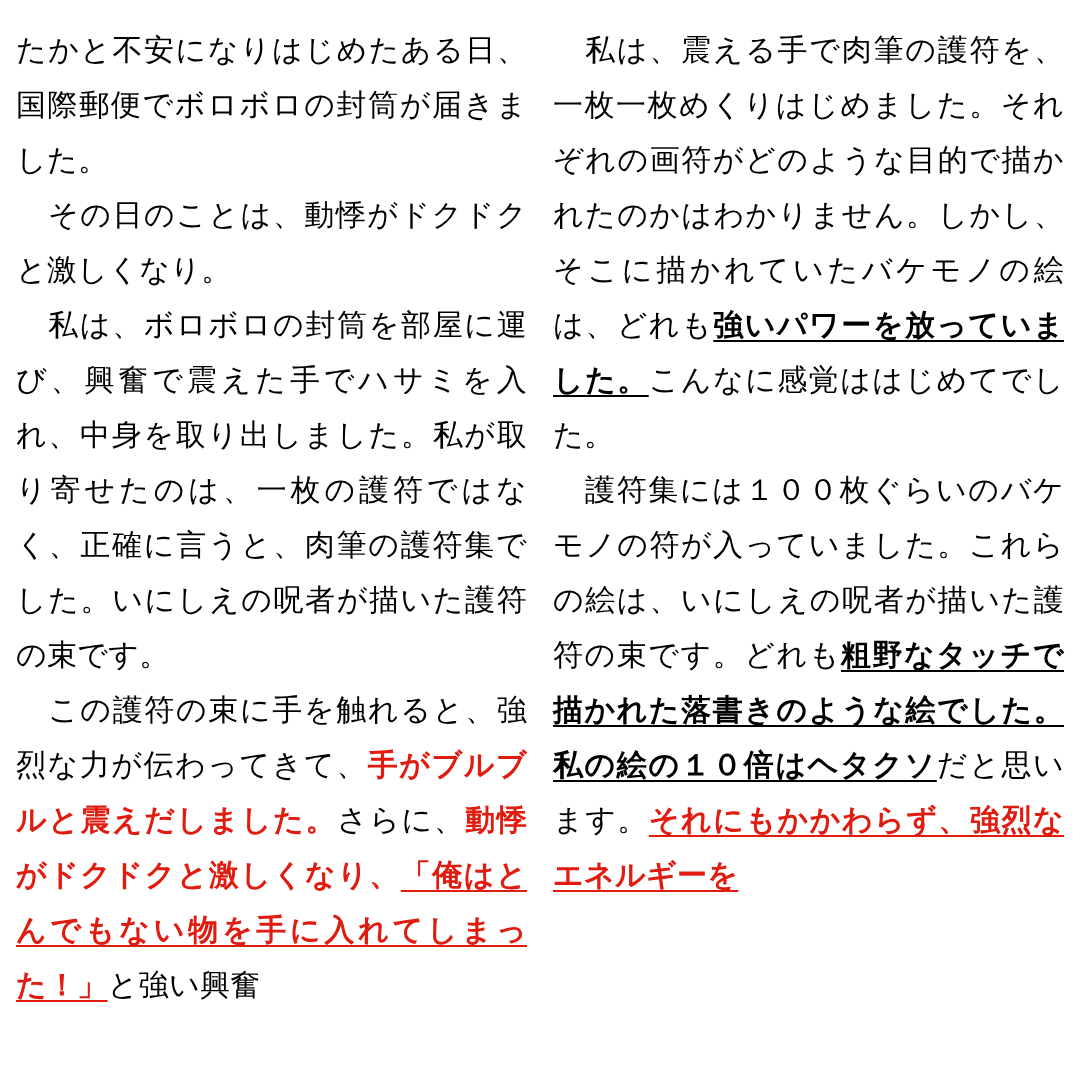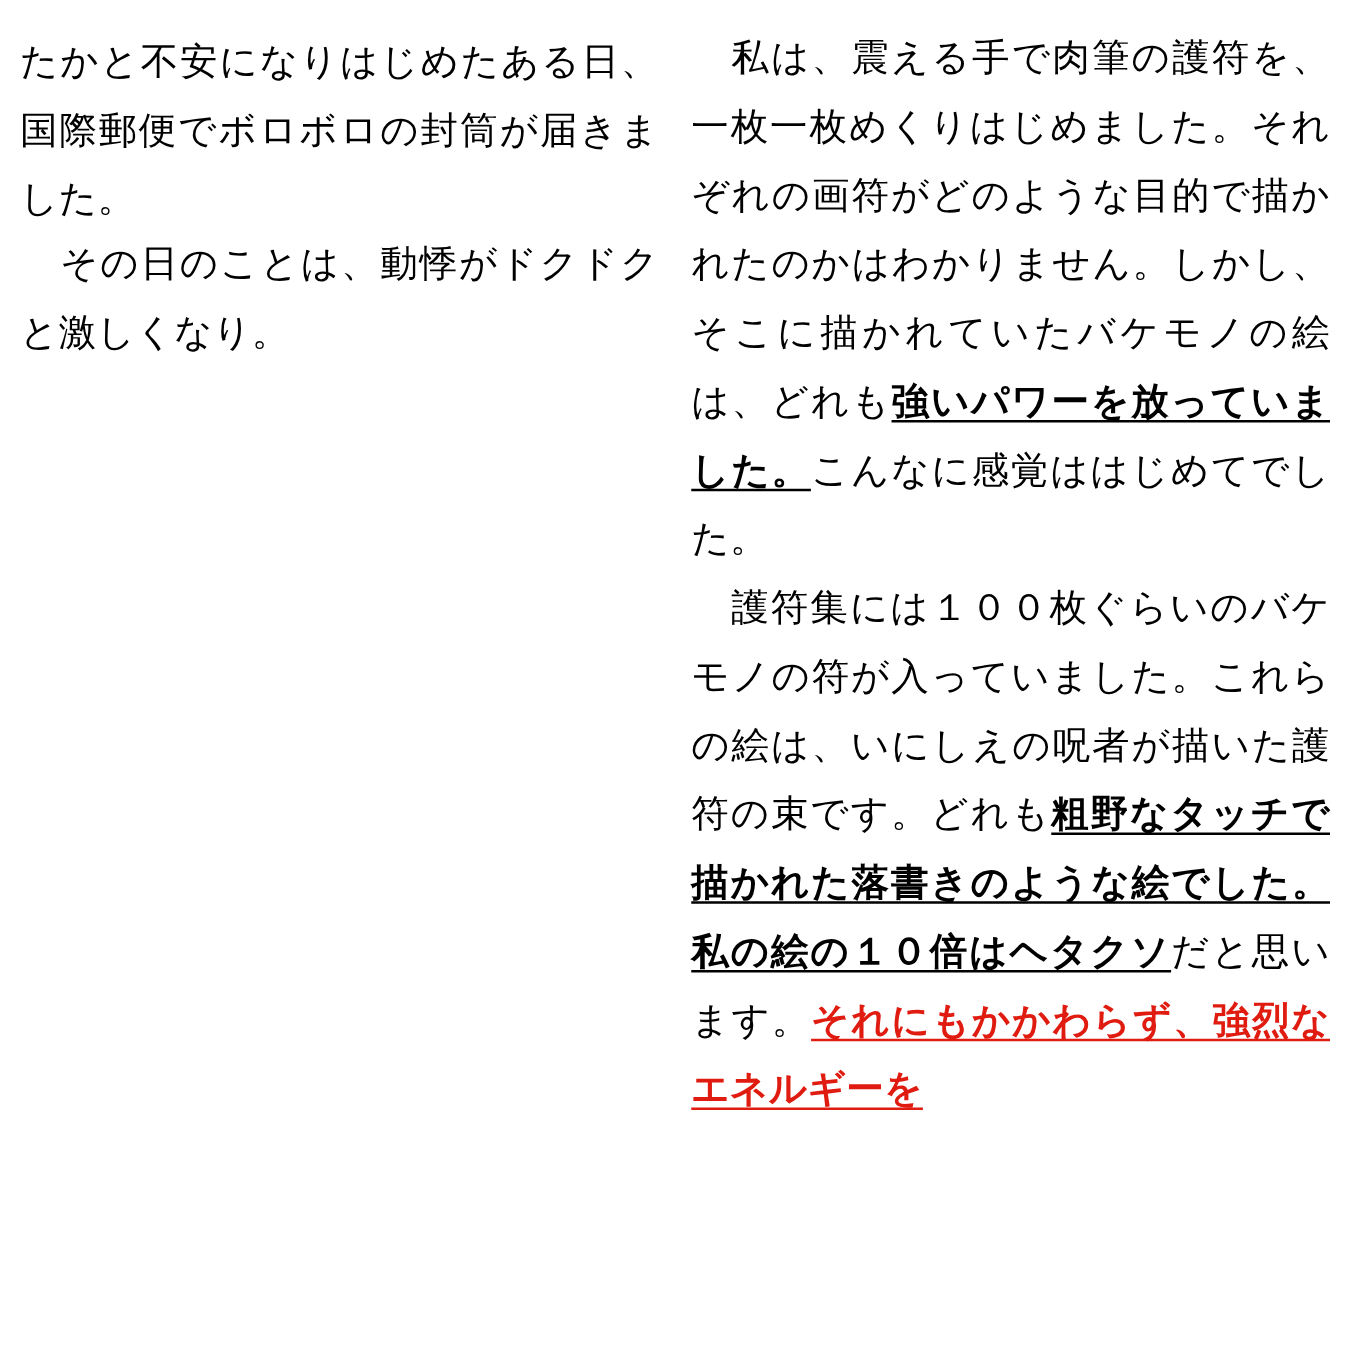--- a/index.html
+++ b/index.html
@@ -32,21 +32,20 @@
     font-size: 30px;
     line-height: 55px;
     letter-spacing: 0.01em;
     text-align: justify;
     text-justify: inter-character;
     margin: 0;
     word-break: break-all;
   }
   .indent {
     text-indent: 32px;
-    font-family: Liberation Mono, monospace;
   }
   .red-u {
     color: #e01b10;
     text-decoration: underline;
     text-decoration-thickness: 2px;
     text-underline-offset: 5px;
     font-weight: bold;
   }
   .bold-u {
     color: #000000;
@@ -68,21 +67,27 @@
   <div class="column">
 
     <p class="para">
       <span>たかと不安になりはじめたある日、国際郵便でボロボロの封筒が届きました。</span>
     </p>
 
     <p class="para indent">
       <span>その日のことは、動悸がドクドクと激しくなり。</span>
     </p>
 
+    <p class="para indent">
+      <span>私は、ボロボロの封筒を部屋に運び、興奮で震えた手でハサミを入れ、中身を取り出しました。私が取り寄せたのは、一枚の護符ではなく、正確に言うと、肉筆の護符集でした。いにしえの呪者が描いた護符の束です。</span>
+    </p>
 
+    <p class="para indent">
+      <span>この護符の束に手を触れると、強烈な力が伝わってきて、</span><span class="redb">手がブルブルと震えだしました。</span><span>さらに、</span><span class="redb">動悸がドクドクと激しくなり、</span><span class="red-u">「俺はとんでもない物を手に入れてしまった！」</span><span>と強い興奮</span>
+    </p>
 
   </div>
 
   <div class="column">
 
 
     <p class="para indent">
       <span>私は、震える手で肉筆の護符を、一枚一枚めくりはじめました。それぞれの画符がどのような目的で描かれたのかはわかりません。しかし、そこに描かれていたバケモノの絵は、どれも</span><span class="bold-u">強いパワーを放っていました。</span><span>こんなに感覚ははじめてでした。</span>
     </p>
 

